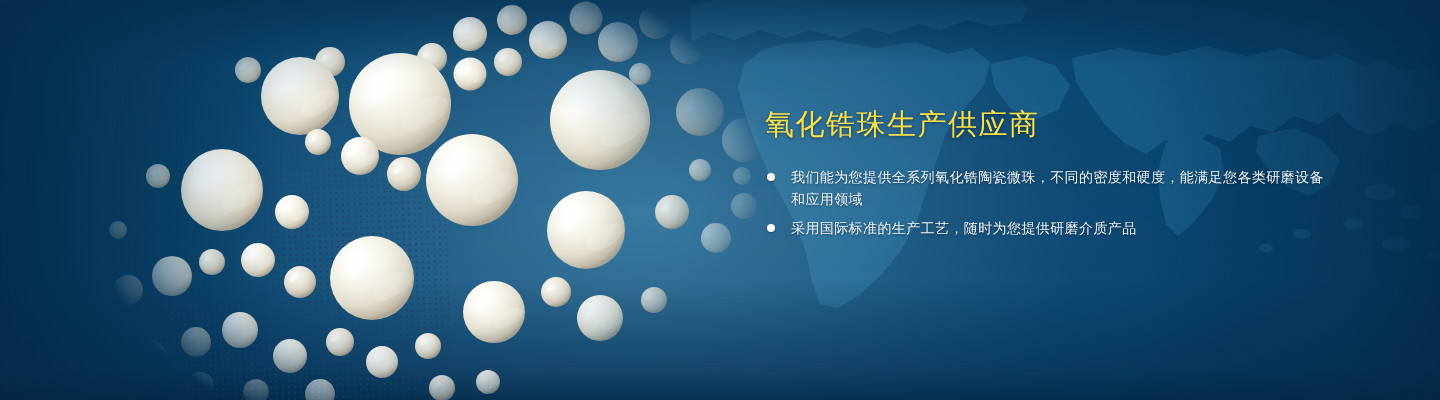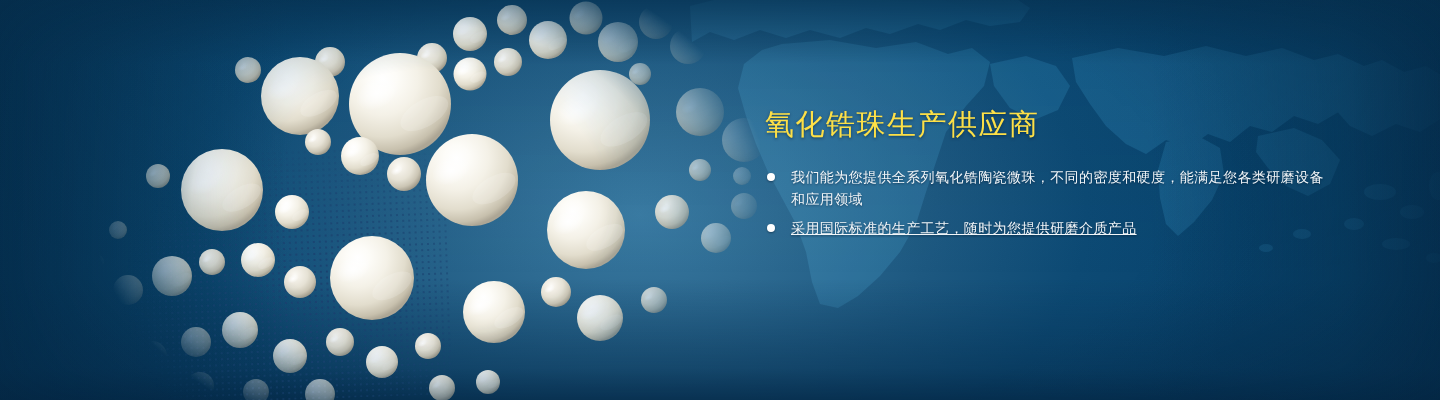--- a/index.html
+++ b/index.html
@@ -120,21 +120,21 @@
   .bullet-row {
     position: relative;
     padding-left: 26px;
     margin-bottom: 7px;
     color: #f2f6f9;
     font-size: 14px;
     line-height: 22px;
     letter-spacing: 0.4px;
     text-shadow: 0 1px 2px rgba(2,24,44,0.5);
   }
-  .bullet-row:last-child { margin-bottom: 12px; text-decoration: underline; }
+  .bullet-row:last-child { margin-bottom: 12px; }
 
   .bullet-dot {
     position: absolute;
     left: 2px;
     top: 7px;
     width: 8px;
     height: 8px;
     border-radius: 50%;
     background: #ffffff;
     box-shadow: 0 1px 2px rgba(2,24,44,0.45);

